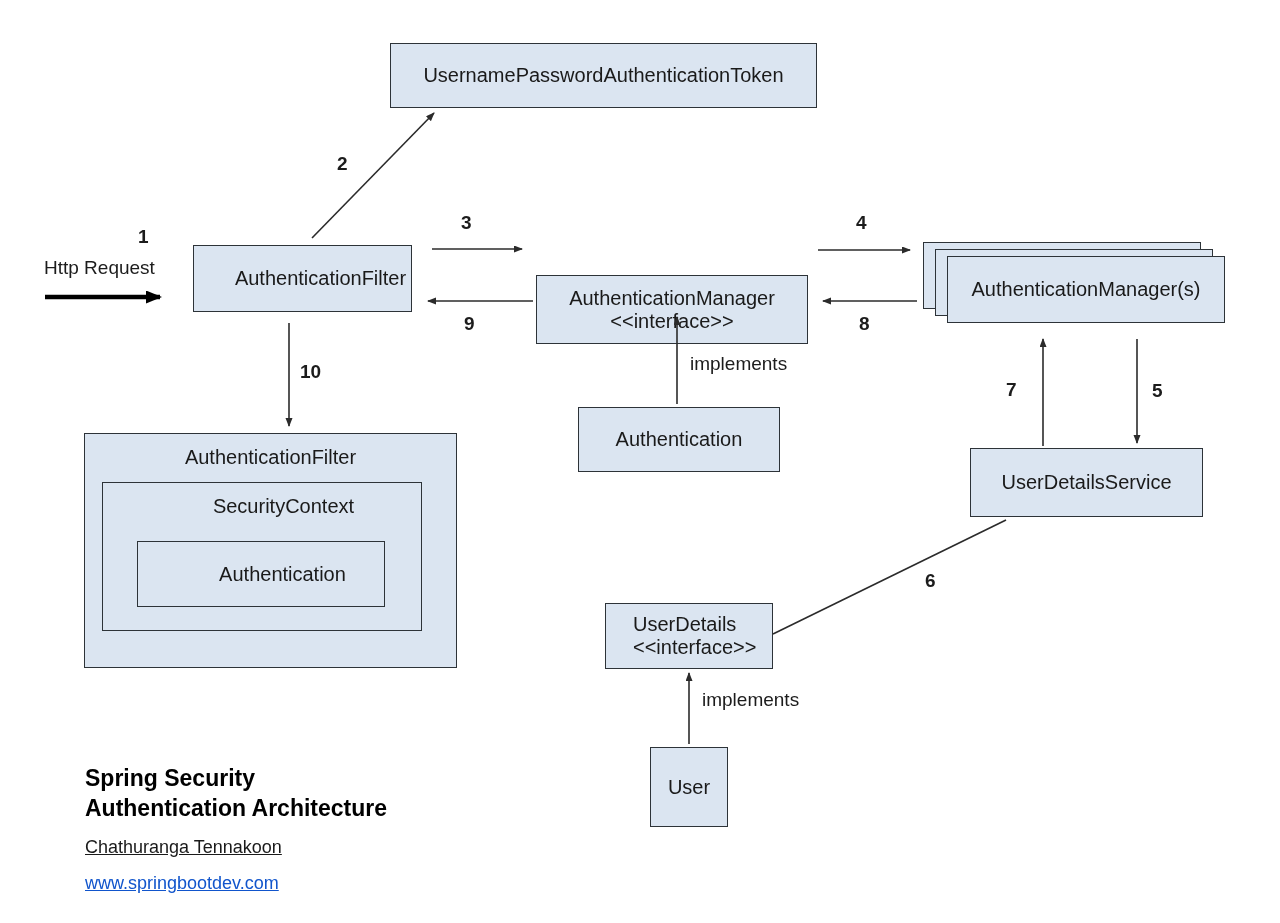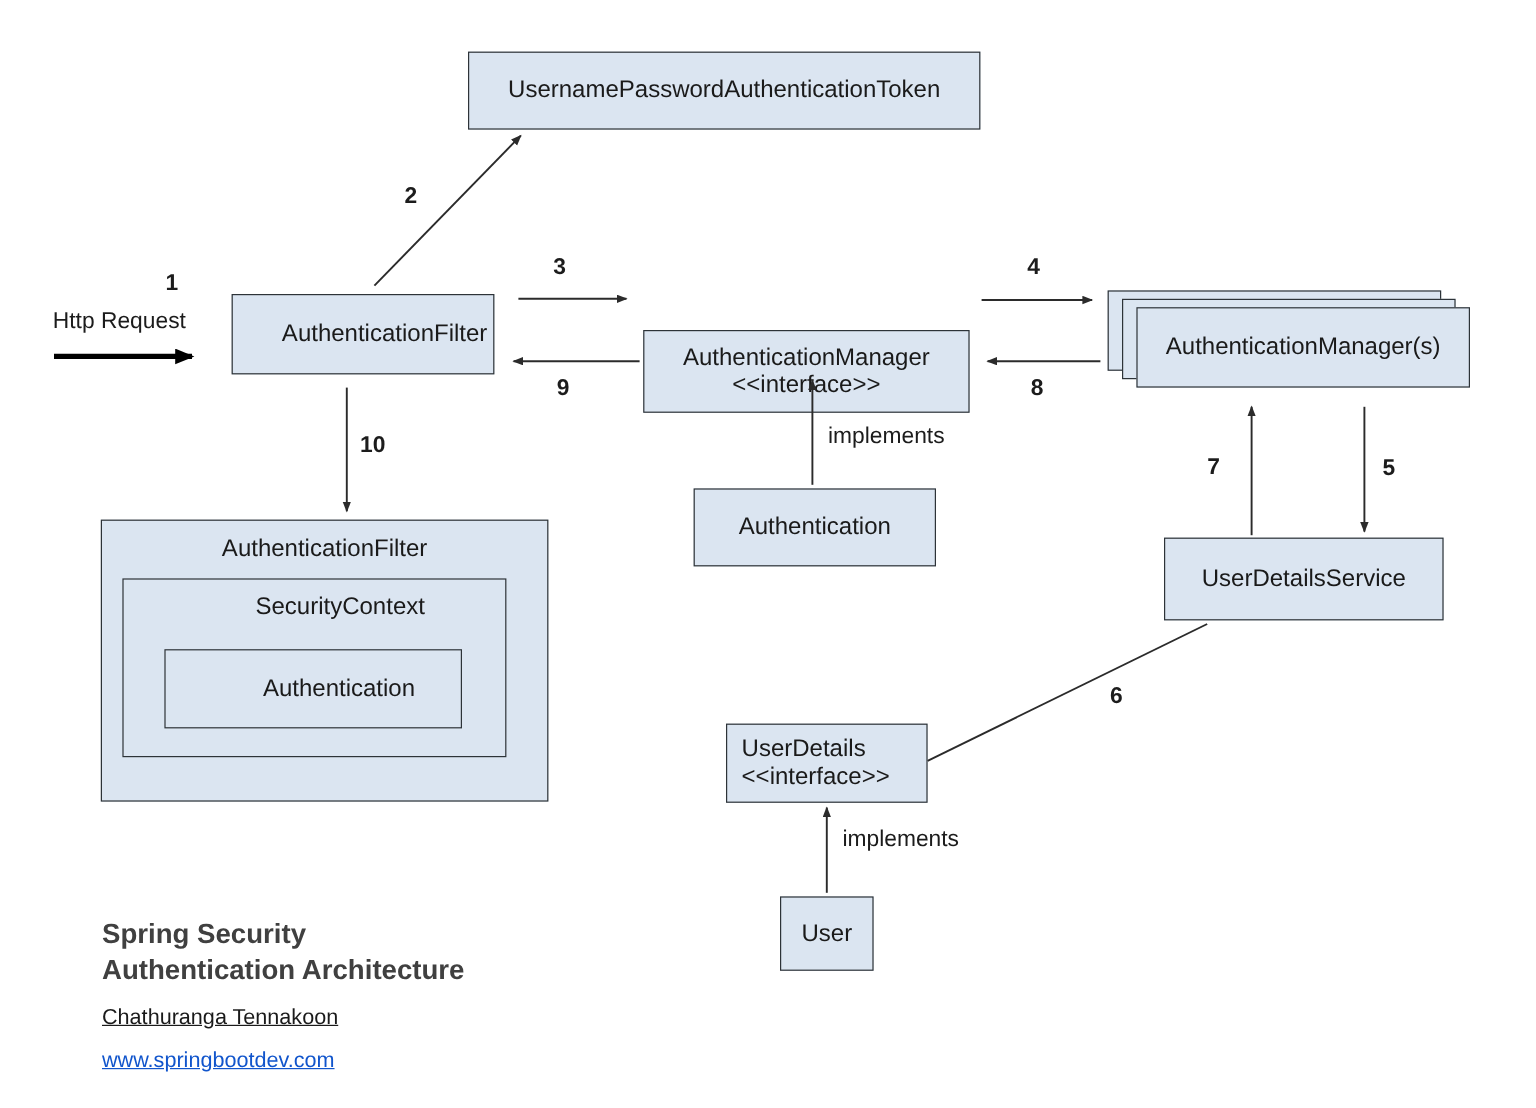--- a/index.html
+++ b/index.html
@@ -18,21 +18,21 @@
     box-sizing:border-box;
     display:flex;
     align-items:center;
     justify-content:center;
     text-align:center;
     font-size:20px;
     line-height:23px;
     color:#1a1a1a;
   }
   .node .two-line{display:block;}
-  .node-left{justify-content:flex-start;text-align:left;padding-left:12px;}
+  .node-left{justify-content:flex-start;text-align:left;padding-left:27px;}
   .container-node{
     align-items:flex-start;
     justify-content:center;
     padding-top:12px;
   }
   .inner-abs{position:absolute;padding-left:43px;}
   .svg-layer{position:absolute;left:0;top:0;pointer-events:none;}
   .num{
     position:absolute;
     font-weight:bold;
@@ -45,21 +45,21 @@
     font-size:19px;
     color:#1c1c1c;
     white-space:nowrap;
   }
   .footer-title{
     position:absolute;
     left:85px;top:763px;
     font-size:23px;
     font-weight:bold;
     line-height:30px;
-    color:#404040;
+    color:#000000;
   }
   .footer-author{
     position:absolute;
     left:85px;top:837px;
     font-size:18px;
     color:#1a1a1a;
     text-decoration:underline;
   }
   .footer-link{
     position:absolute;
@@ -114,21 +114,21 @@
     <span>UserDetailsService</span>
   </div>
 
   <div class="node node-left" style="left:605px;top:603px;width:168px;height:66px;">
     <span class="two-line">
       <span style="display:block;">UserDetails</span>
       <span style="display:block;">&lt;&lt;interface&gt;&gt;</span>
     </span>
   </div>
 
-  <div class="node" style="left:650px;top:747px;width:78px;height:62px;">
+  <div class="node" style="left:650px;top:747px;width:78px;height:80px;">
     <span>User</span>
   </div>
 
   <svg class="svg-layer" width="1280" height="923" viewBox="0 0 1280 923">
     <defs>
       <marker id="arr" markerUnits="userSpaceOnUse" markerWidth="10" markerHeight="8" refX="8" refY="3.5" orient="auto">
         <path d="M0,0 L9,3.5 L0,7 Z" fill="#2b2b2b"></path>
       </marker>
       <marker id="arrBig" markerUnits="userSpaceOnUse" markerWidth="18" markerHeight="14" refX="14" refY="6.5" orient="auto">
         <path d="M0,0 L16,6.5 L0,13 Z" fill="#000"></path>

